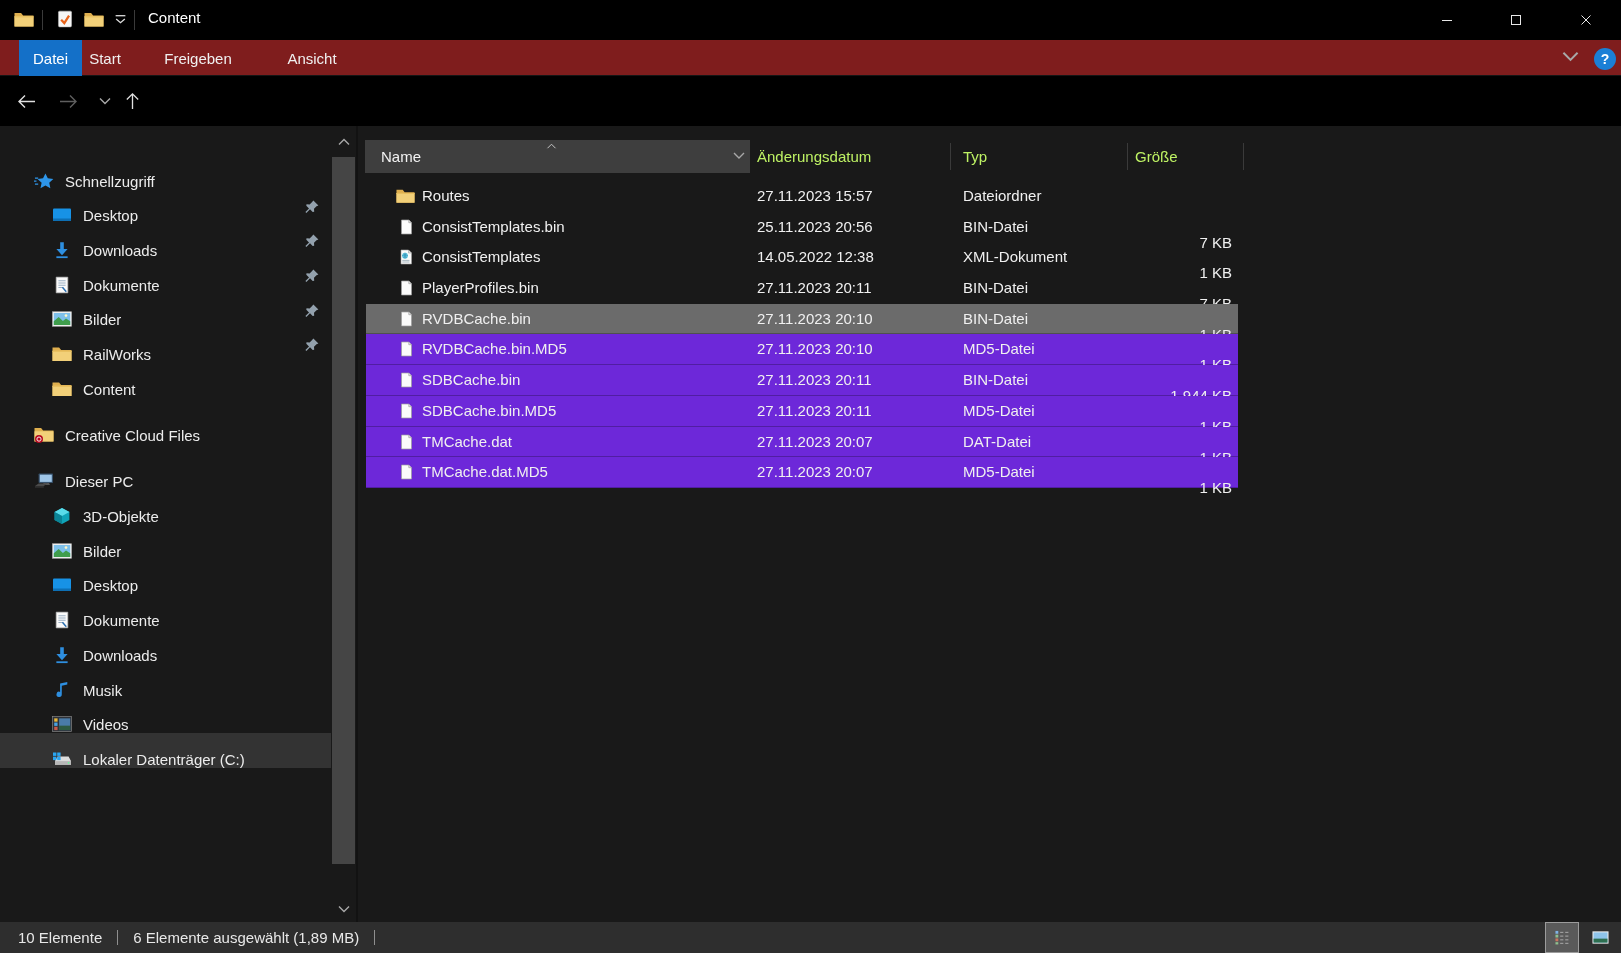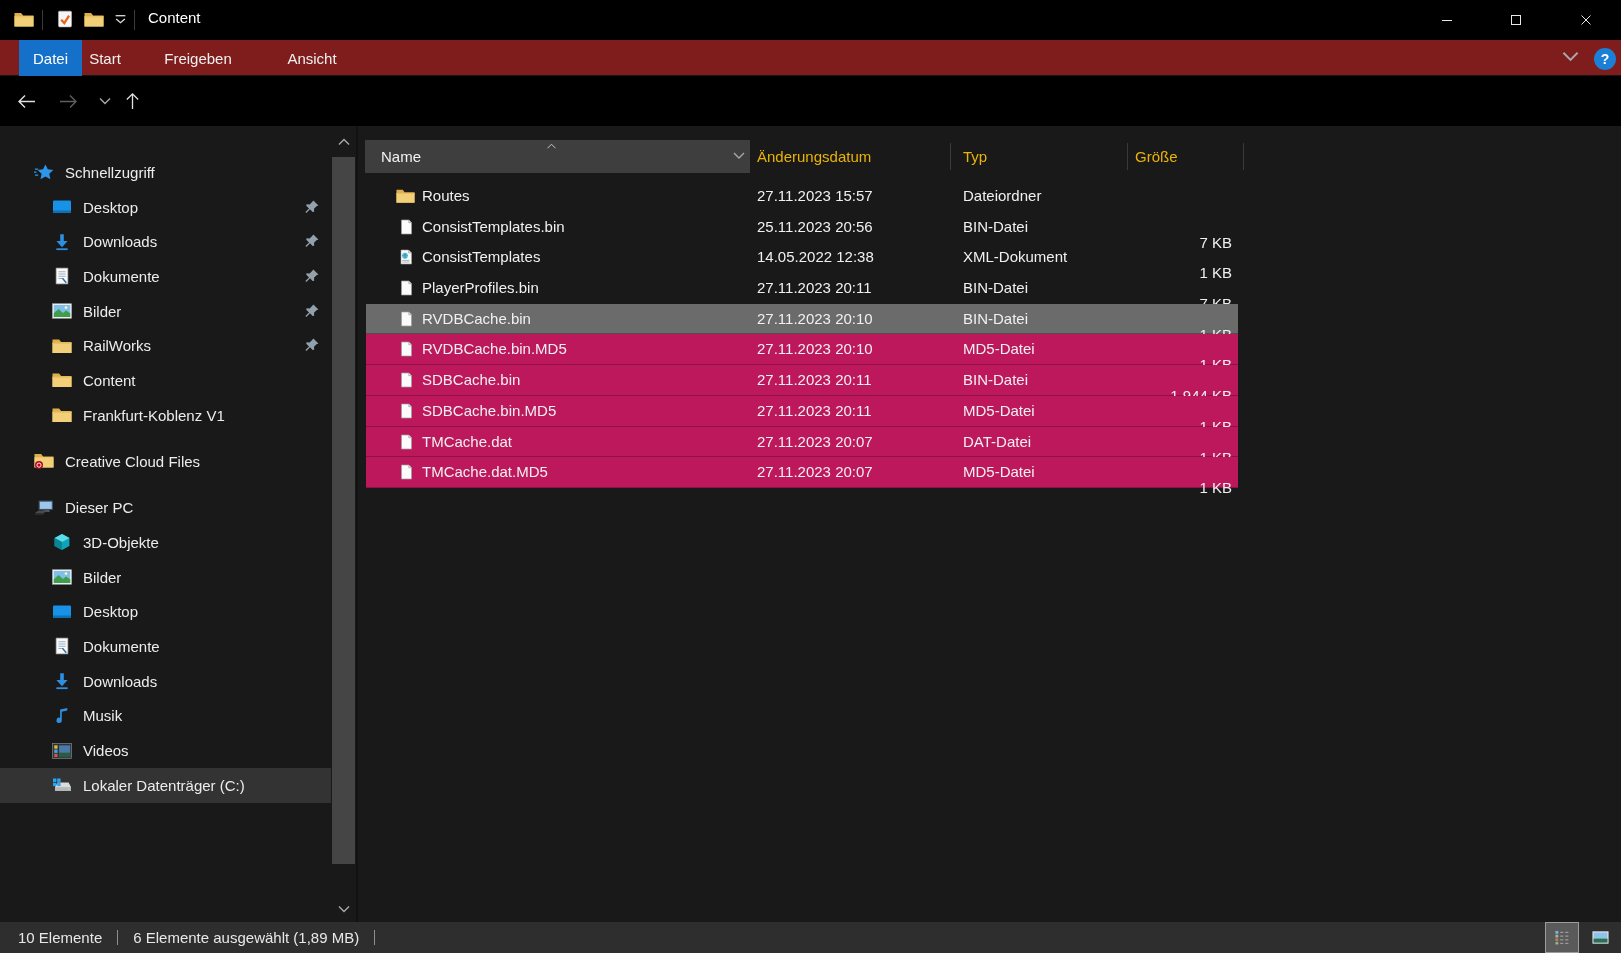--- a/index.html
+++ b/index.html
@@ -59,42 +59,42 @@
   #pane-divider{left:356px;top:126px;width:2px;height:796px;background:#121212}
   
   #sb-scroll{left:331px;top:126px;width:25px;height:796px}
   #sb-up{position:absolute;left:0;top:4px;width:25px;height:22px;display:flex;align-items:center;justify-content:center}
   #sb-up .ico,#sb-down .ico{width:12px;height:9px}
   #sb-thumb{position:absolute;left:1px;top:31px;width:23px;height:707px;background:#454545}
   #sb-down{position:absolute;left:0;top:772px;width:25px;height:22px;display:flex;align-items:center;justify-content:center}
 
   
   #sb-list{left:0;top:155px;width:331px}
-  .sb-item{position:relative;height:34.7px;display:flex;align-items:center;color:#ececec}
+  .sb-item{position:relative;height:34.7px;display:flex;align-items:flex-end;color:#ececec}
   .sb-item.gap{margin-top:11.6px}
   .sb-item.lvl0{padding-left:34px}
   .sb-item.lvl1{padding-left:52px}
   .sb-item.sel{background:#333333}
   .sicon{width:20px;height:18px;margin-right:11px;flex:none}
   .sb-item .pin{position:absolute;right:11px;top:9px;width:16px;height:16px}
 
   
   #hdr-name{left:365px;top:140px;width:385px;height:33px;background:#3e3e3e;display:flex;align-items:center}
   #hdr-name .lbl{margin-left:16px;color:#f2f2f2}
   #hdr-sort{position:absolute;left:180px;top:2px;width:13px;height:8px}
   #hdr-name-drop{position:absolute;right:5px;top:11px;width:12px;height:10px}
-  .hcell{position:absolute;top:140px;height:33px;line-height:33px;color:#eab308}
+  .hcell{position:absolute;top:140px;height:33px;line-height:33px;color:#bef264}
   #hdr-date{left:757px}#hdr-type{left:963px}#hdr-size{left:1135px}
   .hsep{position:absolute;top:143px;width:1px;height:27px;background:#3a3a3a}
   #hsep1{left:950px}#hsep2{left:1127px}#hsep3{left:1243px}
 
   
   #rows{left:366px;top:181px;width:872px}
   .row{position:relative;height:30.7px;color:#f0f0f0}
-  .row.sel{background:#be185d;box-shadow:inset 0 -1px 0 rgba(0,0,0,.25)}
+  .row.sel{background:#6d28d9;box-shadow:inset 0 -1px 0 rgba(0,0,0,.25)}
   .row.hov{background:#6b6b6b}
   .ric{position:absolute;left:32px;top:7px;width:16px;height:16px}
   .row .fold{left:30px;width:19px}
   .rname{position:absolute;left:56px;top:6px}
   .rdate{position:absolute;left:391px;top:6px}
   .rtype{position:absolute;left:597px;top:6px}
   .rsize{position:absolute;right:6px;top:22px}
 
   
   #statusbar{left:0;top:922px;width:1621px;height:31px;background:#2e2e2e;display:flex;align-items:center;color:#e8e8e8}
@@ -385,31 +385,20 @@
       <span class="sicon ico">
         <svg viewBox="0 0 20 16">
           <path d="M.5 1.5h6.6l2 2.5h10.4v11H.5z" fill="#dfAF4e"></path>
           <path d="M.5 4.8h19v10.2H.5z" fill="#f2d079"></path>
           <path d="M.5 4.8h19v1.1H.5z" fill="#e8c05f"></path>
         </svg>
       </span>
       <span class="slbl">Content</span>
 
     </div>
-    <div class="sb-item lvl1 has-folder">
-      <span class="sicon ico">
-        <svg viewBox="0 0 20 16">
-          <path d="M.5 1.5h6.6l2 2.5h10.4v11H.5z" fill="#dfAF4e"></path>
-          <path d="M.5 4.8h19v10.2H.5z" fill="#f2d079"></path>
-          <path d="M.5 4.8h19v1.1H.5z" fill="#e8c05f"></path>
-        </svg>
-      </span>
-      <span class="slbl">Frankfurt-Koblenz V1</span>
-
-    </div>
     <div class="sb-item lvl0 gap">
       <span class="sicon ico">
         <svg viewBox="0 0 20 17">
           <path d="M.5 1.5h6.6l2 2.5h10.4v11H.5z" fill="#dfAF4e"></path>
           <path d="M.5 4.8h19v10.2H.5z" fill="#f2d079"></path>
           <circle cx="5" cy="12.6" r="4" fill="#b5081f"></circle>
           <circle cx="5" cy="12.6" r="2.1" fill="none" stroke="#fff" stroke-width=".9"></circle>
         </svg>
       </span>
       <span class="slbl">Creative Cloud Files</span>

